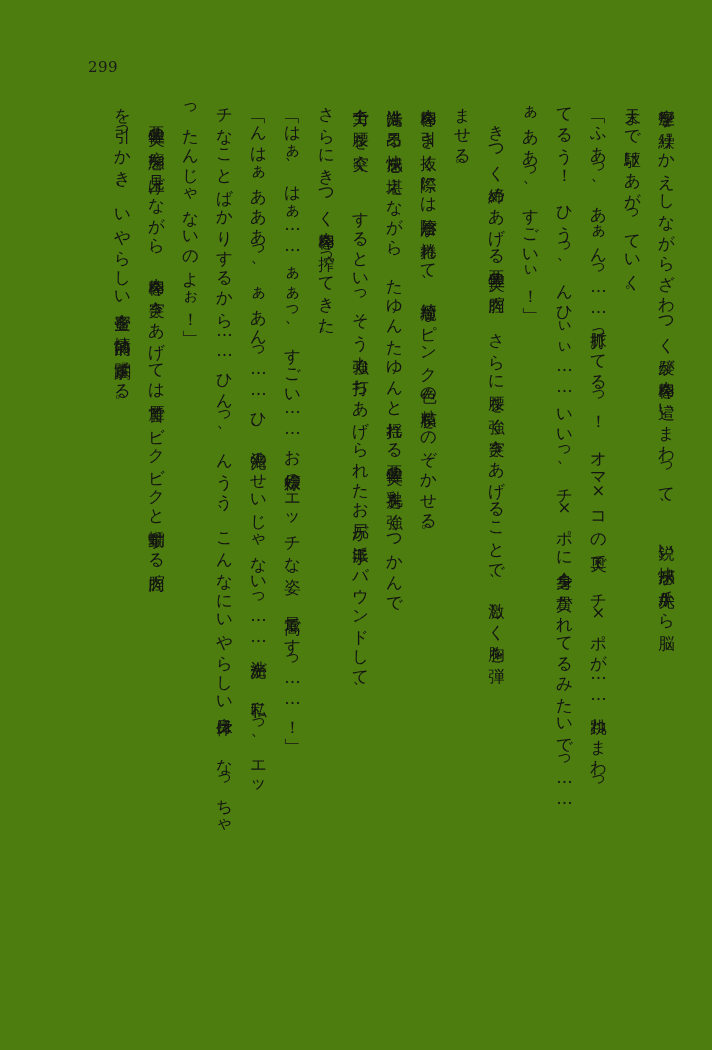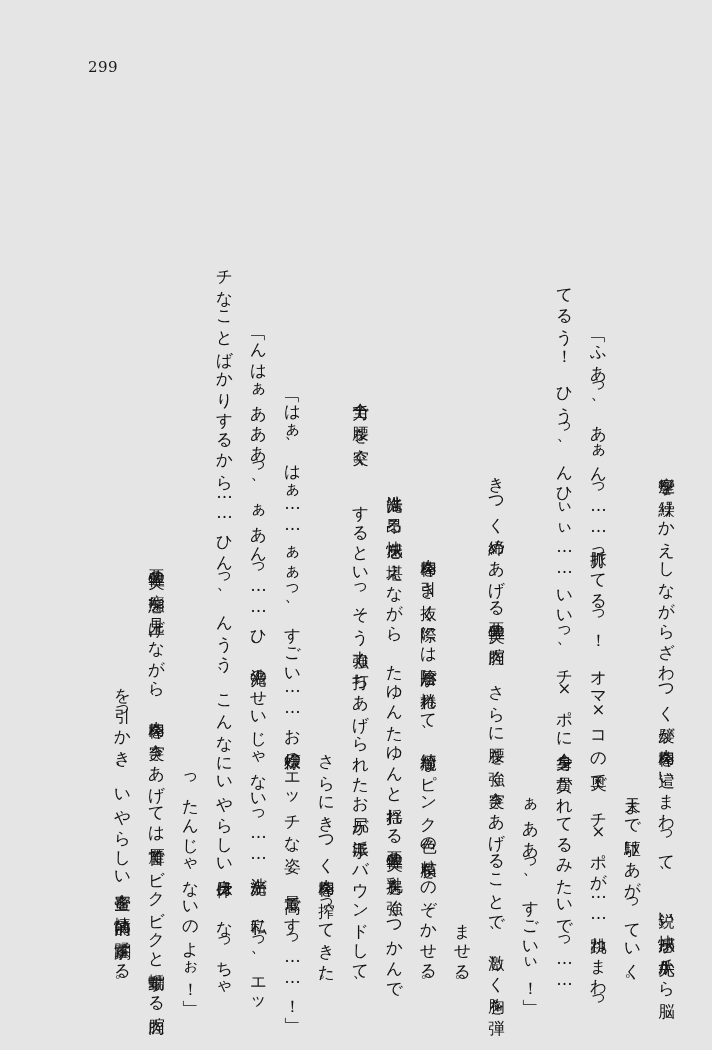--- a/index.html
+++ b/index.html
@@ -4,25 +4,24 @@
 <style>
   html, body {
     margin: 0;
     padding: 0;
     background: #ffffff;
   }
   .page {
     position: relative;
     width: 712px;
     height: 1050px;
-    background: #e5e5e5;
+    background: #4d7c0f;
     overflow: hidden;
     font-family: "DejaVu Serif", "Liberation Serif", serif;
     color: #161616;
-    text-align: right;
   }
   .page-number {
     position: absolute;
     top: 58px;
     left: 88px;
     font-size: 15px;
     letter-spacing: 0.5px;
     color: #1a1a1a;
     font-family: "DejaVu Serif", "Liberation Serif", serif;
   }

